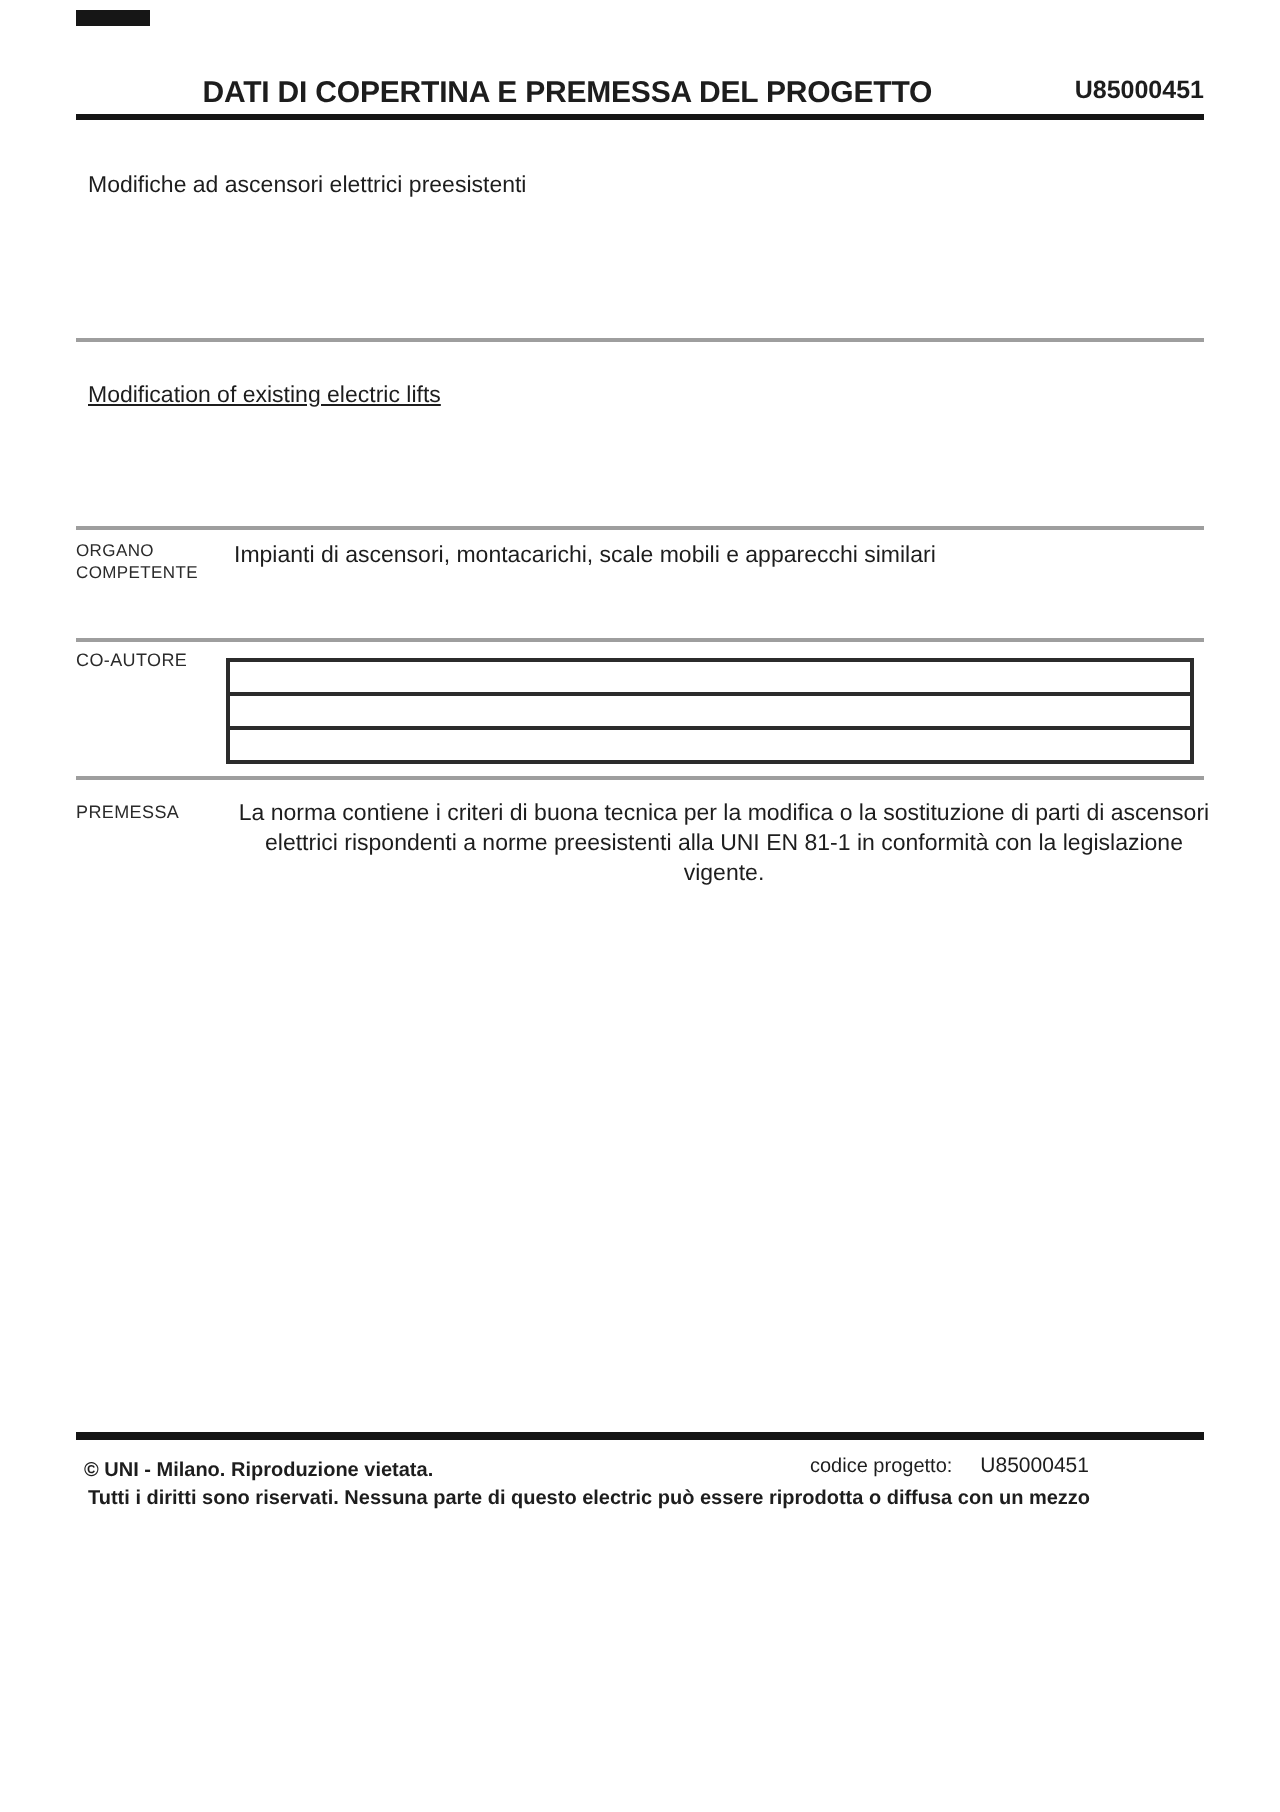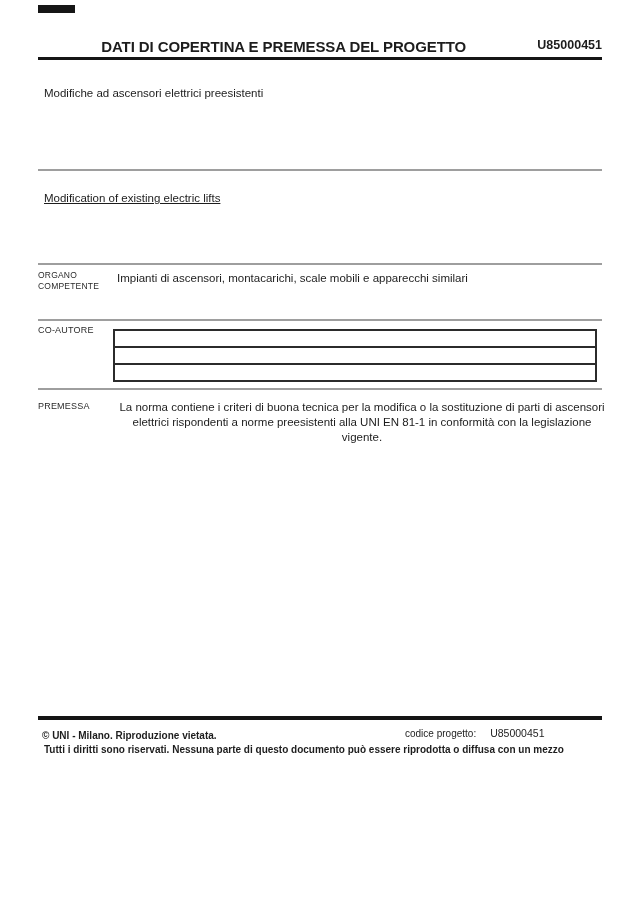--- a/index.html
+++ b/index.html
@@ -93,16 +93,16 @@
   </div>
 
   <div class="abs footer-rule"></div>
 
   <div class="abs codice-line">
     <span>codice progetto:</span><span class="codice-value">U85000451</span>
   </div>
 
   <div class="abs copyright-1">© UNI - Milano. Riproduzione vietata.</div>
   <div class="abs copyright-body">
-    <div>Tutti i diritti sono riservati. Nessuna parte di questo documento può essere riprodotta o diffusa con un mezzo</div>
+    <div>Tutti i diritti sono riservati. Nessuna parte di questo electric può essere riprodotta o diffusa con un mezzo</div>
   </div>
 
 </div>
 
 </body></html>

